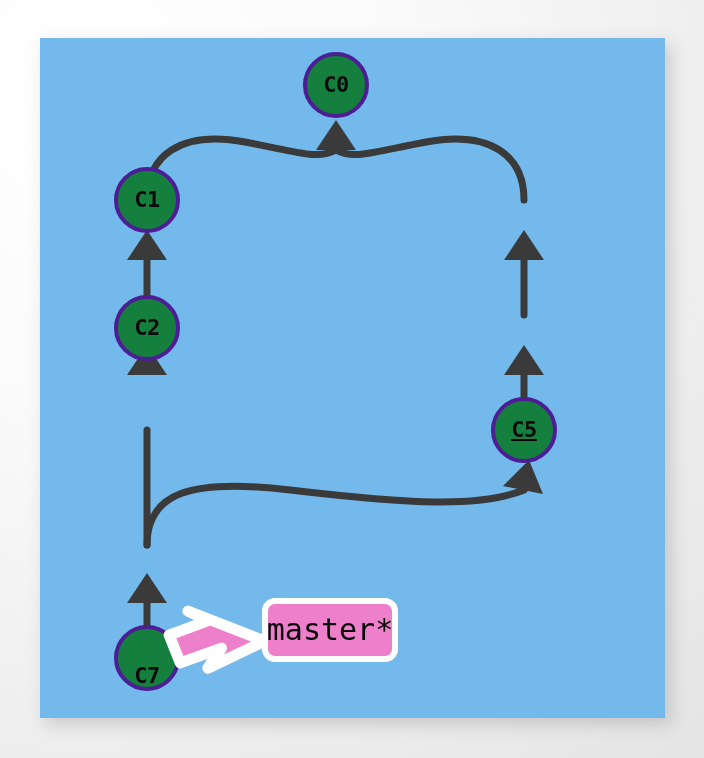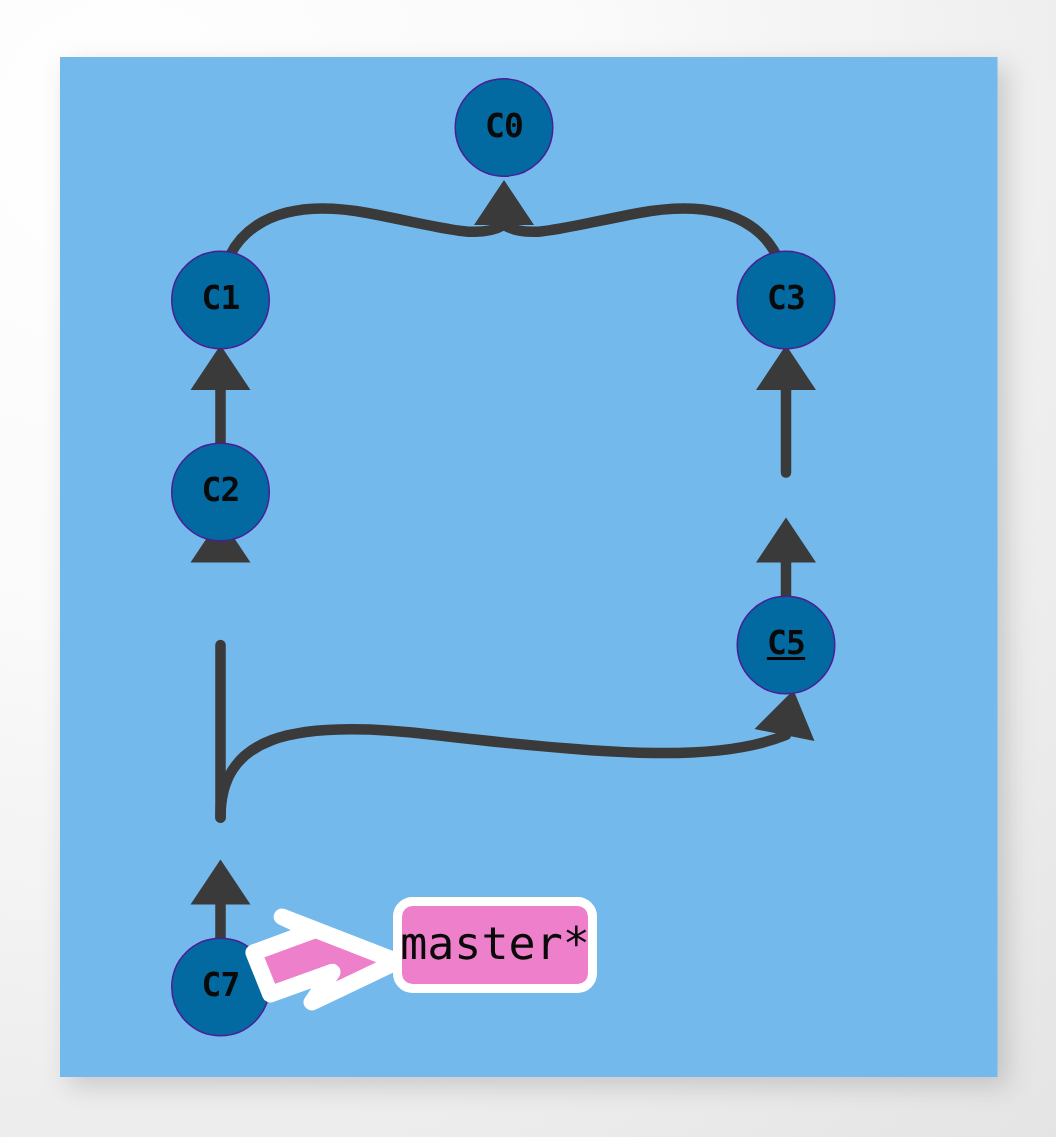--- a/index.html
+++ b/index.html
@@ -43,22 +43,22 @@
   }
 
   
   .commit-node {
     position: absolute;
     width: 66px;
     height: 66px;
     margin-left: -33px;
     margin-top: -33px;
     border-radius: 50%;
-    background: #0369a1;
-    border: 1px solid #4c1d95;
+    background: #15803d;
+    border: 4px solid #4c1d95;
     box-sizing: border-box;
     display: flex;
     align-items: center;
     justify-content: center;
     z-index: 5;
   }
 
   .commit-label {
     font-family: "DejaVu Sans Mono", "Liberation Mono", monospace;
     font-size: 22px;
@@ -151,31 +151,28 @@
     </div>
 
     <div class="commit-node" style="left:107px; top:162px;">
       <span class="commit-label">C1</span>
     </div>
 
     <div class="commit-node" style="left:107px; top:290px;">
       <span class="commit-label">C2</span>
     </div>
 
-    <div class="commit-node" style="left:484px; top:162px;">
-      <span class="commit-label">C3</span>
-    </div>
 
 
     <div class="commit-node" style="left:484px; top:392px;text-decoration:underline;">
       <span class="commit-label">C5</span>
     </div>
 
 
-    <div class="commit-node" style="left:107px; top:620px;">
+    <div class="commit-node" style="left:107px; top:620px;align-items:flex-end;">
       <span class="commit-label">C7</span>
     </div>
 
     <svg id="branch-pointer-svg" viewBox="0 0 130 115">
       <polygon points="100,15 52,56 60,33 24,58 6,34 40,10 18,6" fill="#ee7fca" stroke="#ffffff" stroke-width="11" stroke-linejoin="round" transform="translate(-4,22) rotate(15 60 35)"></polygon>
     </svg>
 
     <div id="branch-label-master">
       <span class="branch-text">master*</span>
     </div>

